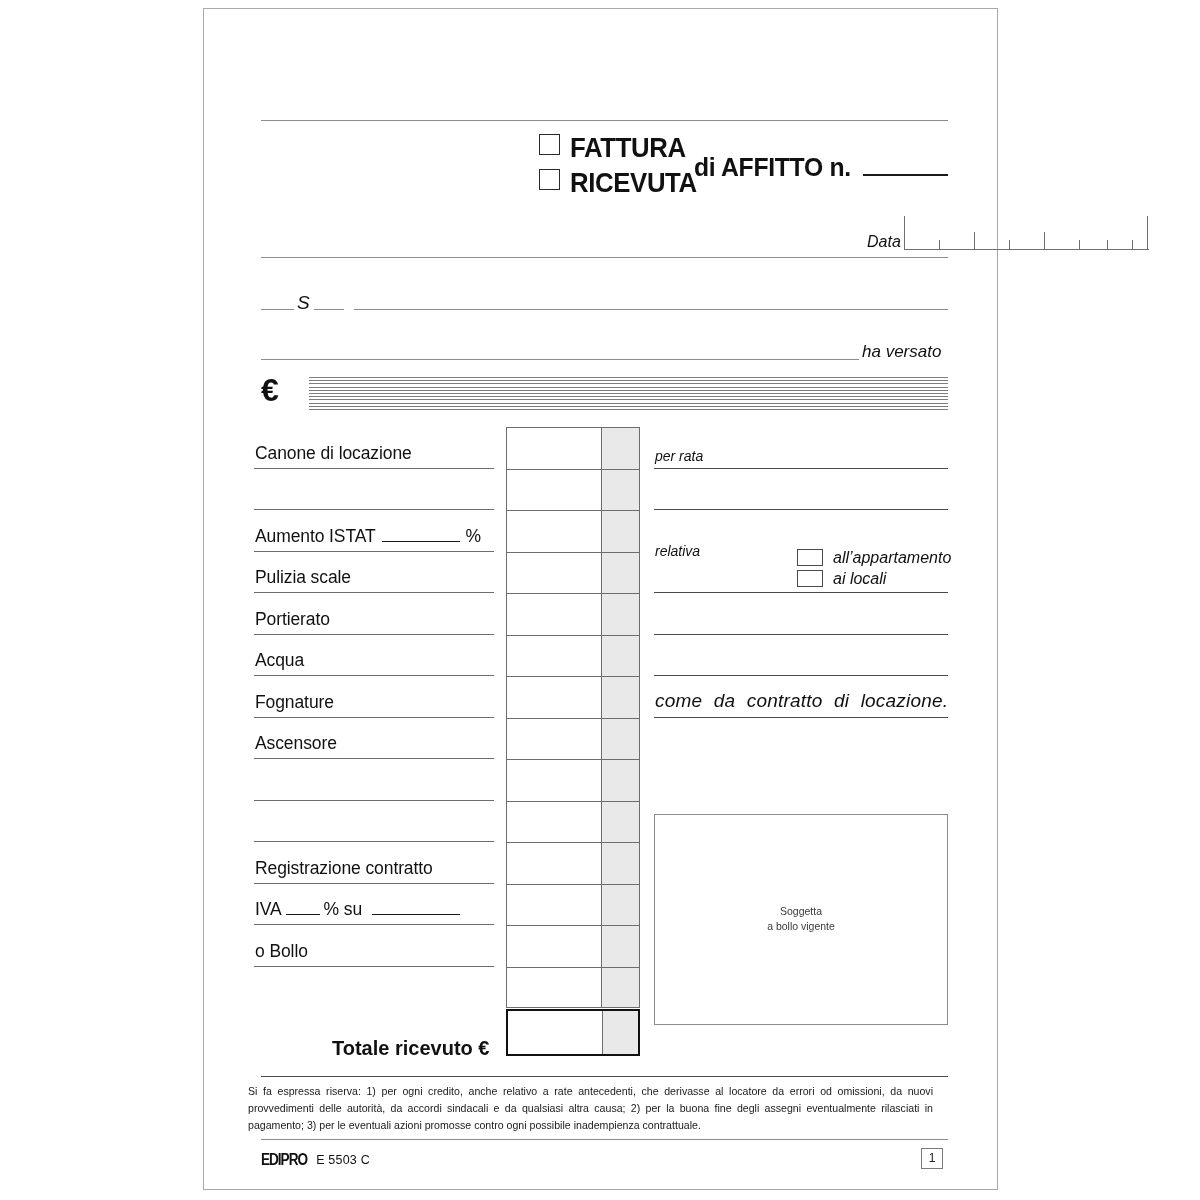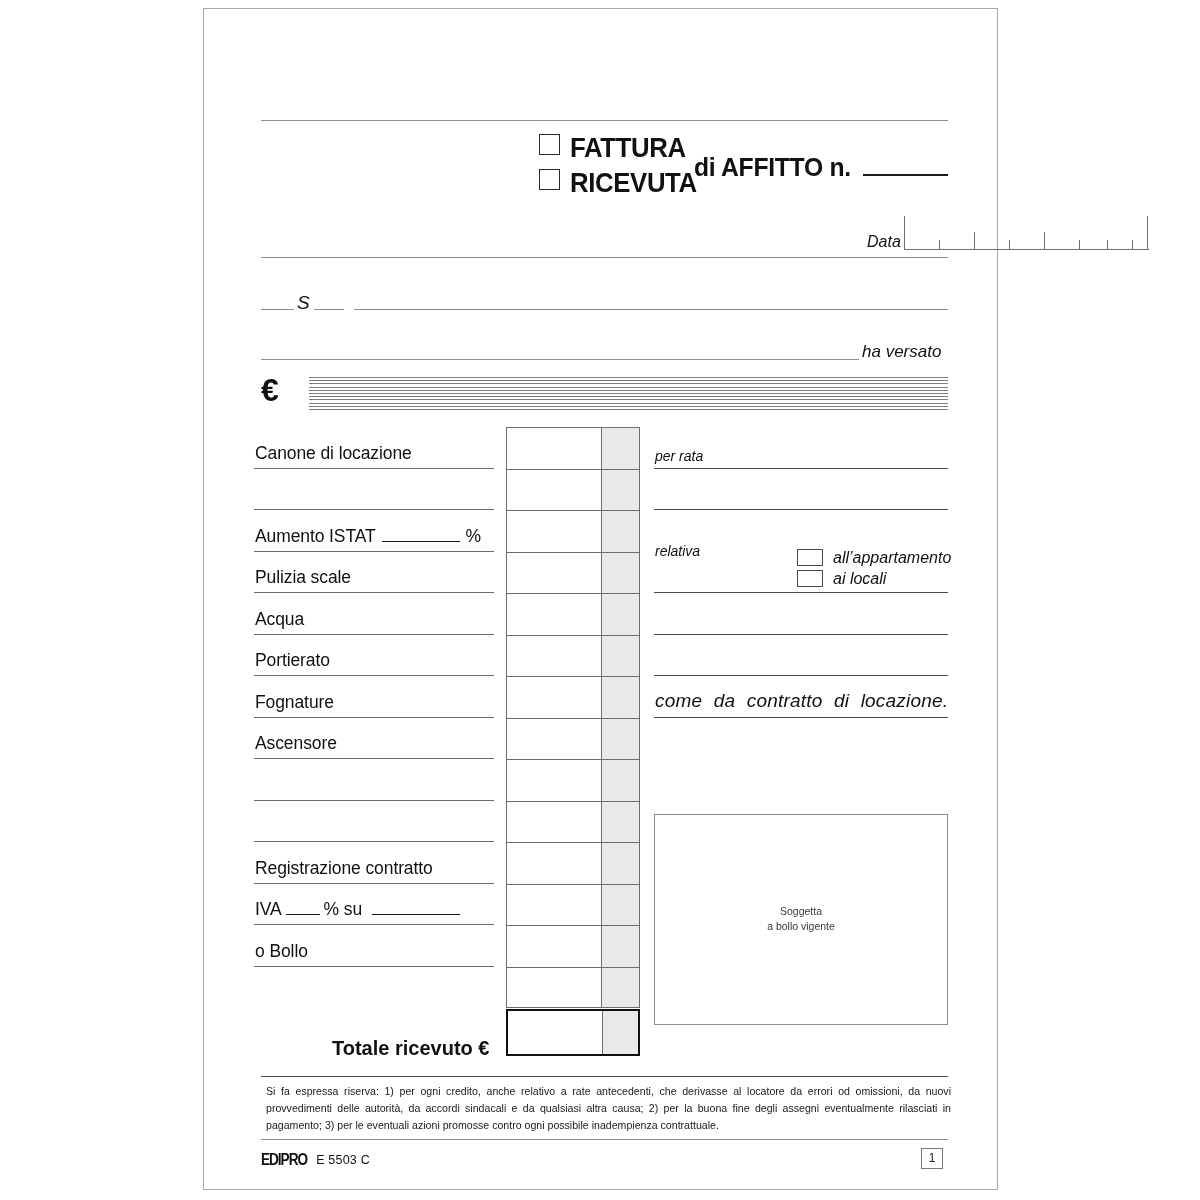--- a/index.html
+++ b/index.html
@@ -347,21 +347,21 @@
     text-align: center;
     font-size: 10.5px;
     line-height: 1.45;
     color: #3a3a3a;
   }
 
   
   #disclaimer-top-rule { left: 57px; top: 1067px; width: 687px; background: #4a4a4a; }
   #disclaimer {
     position: absolute;
-    left: 62px;
+    left: 44px;
     top: 1074px;
     width: 685px;
     font-size: 10.6px;
     line-height: 1.62;
     text-align: justify;
     color: #1a1a1a;
   }
   #disclaimer-bottom-rule { left: 57px; top: 1130px; width: 687px; background: #8c8c8c; }
 
   #brand {
@@ -472,25 +472,25 @@
       </div>
       <div class="lrow">
         <span class="ltext"><span>Aumento ISTAT</span><span class="inline-blank" style="width: 78px; margin: 0px 6px;"></span><span>%</span></span>
         <span class="lunder"></span>
       </div>
       <div class="lrow">
         <span class="ltext">Pulizia scale</span>
         <span class="lunder"></span>
       </div>
       <div class="lrow">
+        <span class="ltext">Portierato</span>
+        <span class="lunder"></span>
+      </div>
+      <div class="lrow">
         <span class="ltext">Acqua</span>
-        <span class="lunder"></span>
-      </div>
-      <div class="lrow">
-        <span class="ltext">Portierato</span>
         <span class="lunder"></span>
       </div>
       <div class="lrow">
         <span class="ltext">Fognature</span>
         <span class="lunder"></span>
       </div>
       <div class="lrow">
         <span class="ltext">Ascensore</span>
         <span class="lunder"></span>
       </div>

